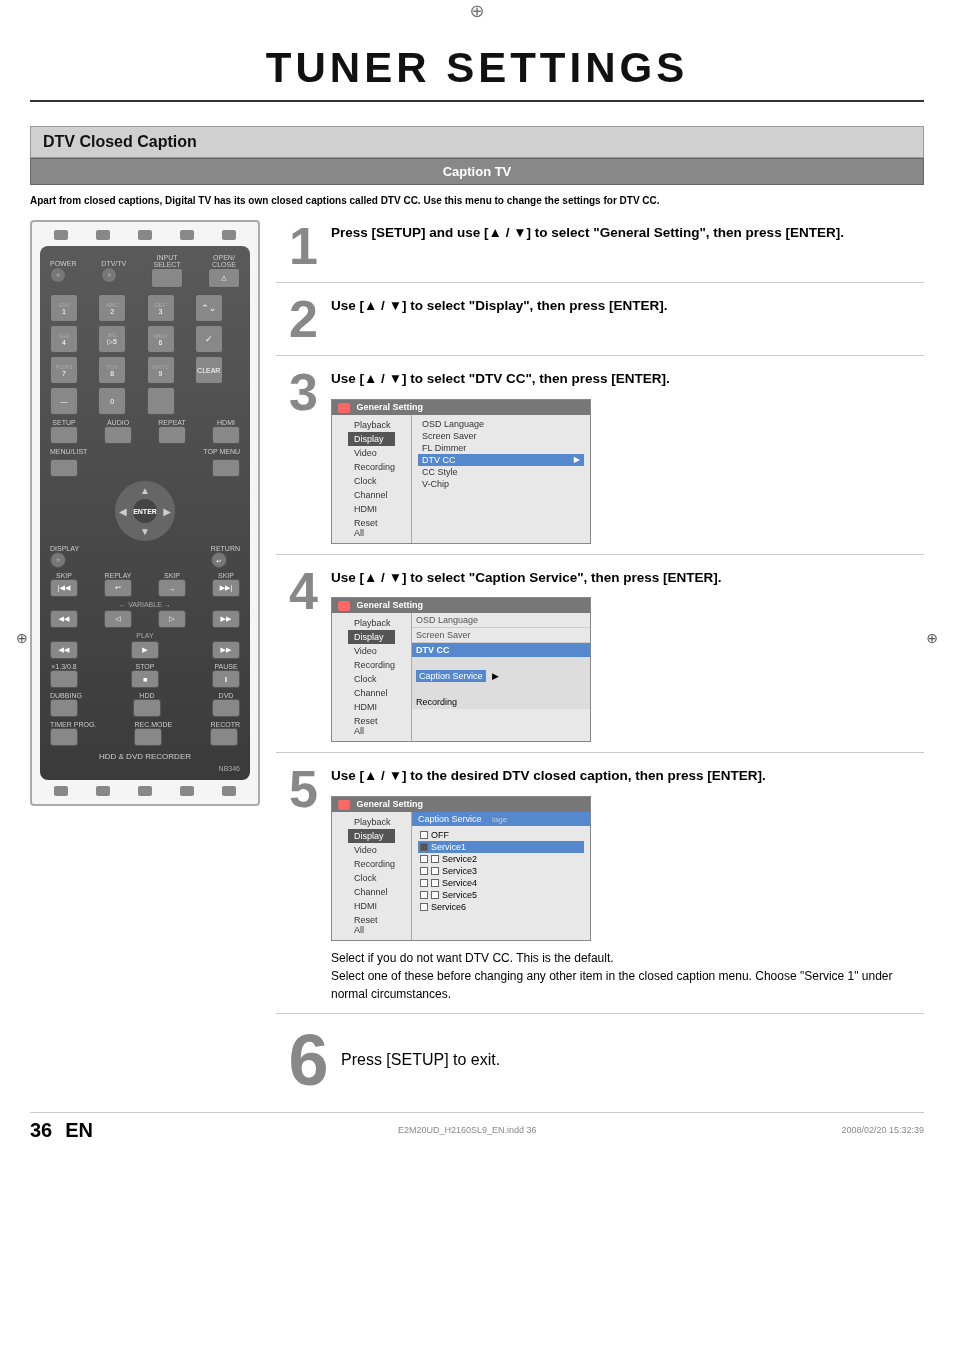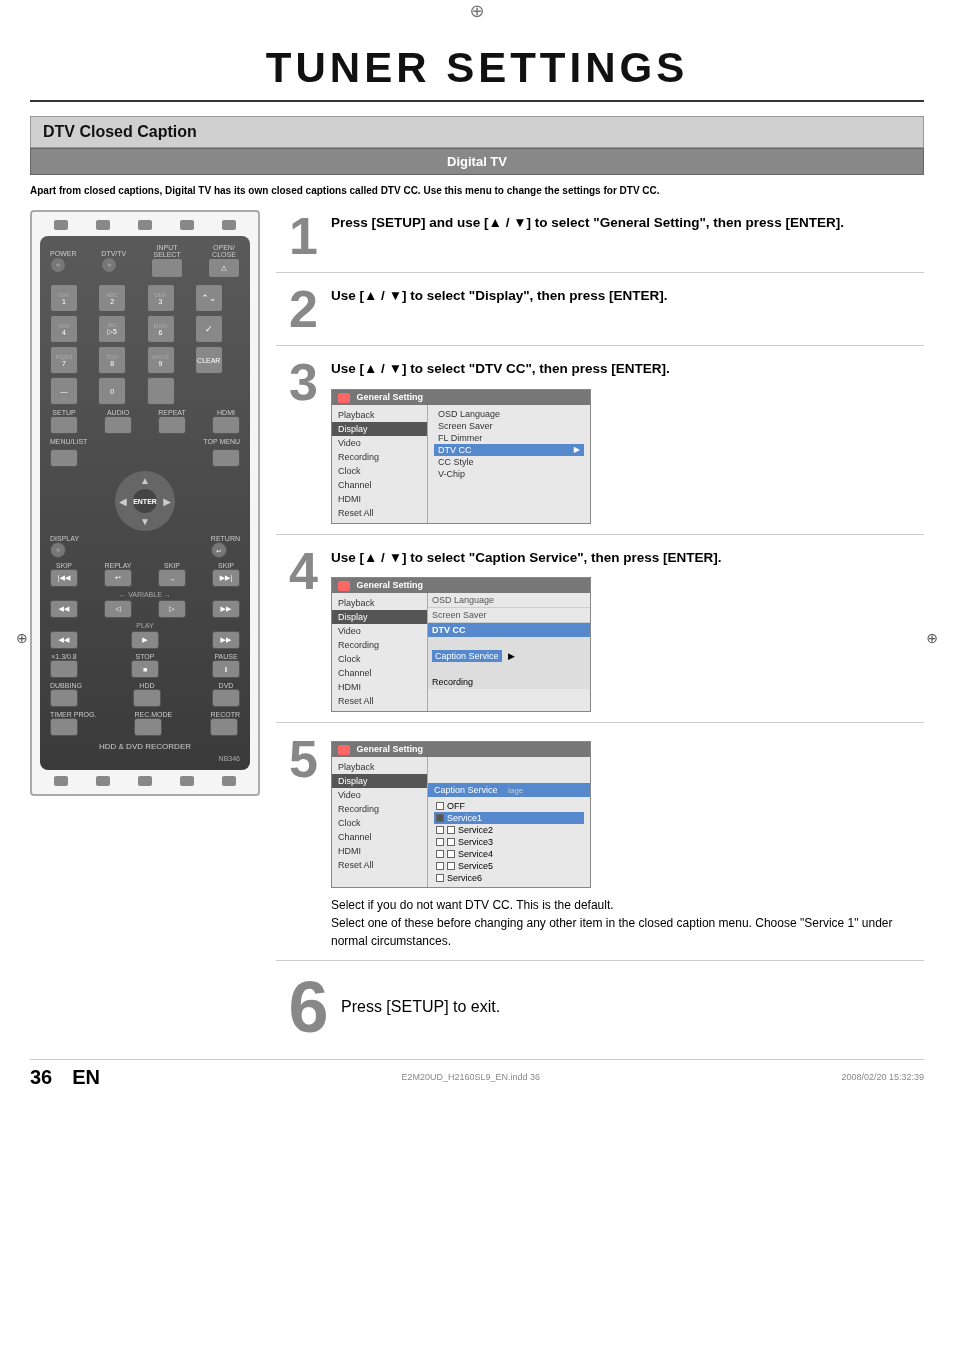--- a/index.html
+++ b/index.html
@@ -24,21 +24,21 @@
       font-size: 42px;
       font-weight: bold;
       letter-spacing: 4px;
       color: #111;
     }
 
     
     .section-header {
       background: #d0d0d0;
       border: 1px solid #999;
-      margin: 14px 30px 0 30px;
+      margin: 24px 30px 0 30px;
       padding: 6px 12px;
       font-size: 16px;
       font-weight: bold;
       color: #111;
     }
 
     
     .sub-header {
       background: #888;
       margin: 0 30px;
@@ -242,23 +242,23 @@
       height: 10px;
       background: #f66;
       border-radius: 2px;
       margin-right: 4px;
       vertical-align: middle;
     }
     .mini-menu-body {
       display: flex;
     }
     .mini-menu-left {
-      width: 96px;
+      width: 80px;
       border-right: 1px solid #aaa;
-      padding: 3px 0;
+      padding: 3px 16px;
     }
     .mini-menu-item {
       padding: 2px 6px;
       font-size: 9px;
       color: #333;
     }
     .mini-menu-item.selected {
       background: #555;
       color: #fff;
     }
@@ -396,21 +396,21 @@
 
 <div class="page-header">
   <div class="page-title">TUNER SETTINGS</div>
 </div>
 
 <div class="section-header">
   <span>DTV Closed Caption</span>
 </div>
 
 <div class="sub-header">
-  <span>Digital TV</span>
+  <span>Caption TV</span>
 </div>
 
 <div class="intro-text">Apart from closed captions, Digital TV has its own closed captions called DTV CC. Use this menu to change the settings for DTV CC.</div>
 
 <div class="main-content">
 
   <div class="remote-area">
     <div class="remote-container">
 
       <div class="remote-top-dots">
@@ -719,38 +719,39 @@
               <div style="padding:2px 4px;font-size:9px;background:#ddd;">Recording</div>
             </div>
           </div>
         </div>
       </div>
     </div>
 
     <div class="step">
       <div class="step-number">5</div>
       <div class="step-content">
+        <div class="step-text">Use [▲ / ▼] to the desired DTV closed caption, then press [ENTER].</div>
         
         <div class="mini-menu">
           <div class="mini-menu-title">
             <span class="mini-menu-title-icon"></span>
             General Setting
           </div>
           <div class="mini-menu-body">
             <div class="mini-menu-left">
               <div class="mini-menu-item">Playback</div>
               <div class="mini-menu-item selected">Display</div>
               <div class="mini-menu-item">Video</div>
               <div class="mini-menu-item">Recording</div>
               <div class="mini-menu-item">Clock</div>
               <div class="mini-menu-item">Channel</div>
               <div class="mini-menu-item">HDMI</div>
               <div class="mini-menu-item">Reset All</div>
             </div>
-            <div style="flex:1;padding:0;margin-top:26px;">
+            <div style="flex:1;padding:0;">
               <div style="padding:2px 6px;font-size:9px;background:#5588cc;color:#fff;">
                 Caption Service
                 <span style="margin-left:8px;font-size:8px;color:#ccc;">lage</span>
               </div>
               <div class="caption-list">
                 <div class="caption-item">
                   <span class="caption-checkbox"></span>
                   <span>OFF</span>
                 </div>
                 <div class="caption-item selected-item">
@@ -799,21 +800,21 @@
       <div class="step-6-text">Press [SETUP] to exit.</div>
     </div>
 
   </div>
 </div>
 
 <div class="gutter-mark-left">⊕</div>
 <div class="gutter-mark-right">⊕</div>
 
 <div class="page-footer">
-  <div style="display:flex;align-items:baseline;gap:20px;">
+  <div style="display:flex;align-items:baseline;gap:13px;">
     <span class="page-number">36</span>
     <span class="en-label">EN</span>
   </div>
   <div style="text-align:center;">
     <div class="footer-filename">E2M20UD_H2160SL9_EN.indd  36</div>
   </div>
   <div>
     <div class="footer-date">2008/02/20  15:32:39</div>
   </div>
 </div>

